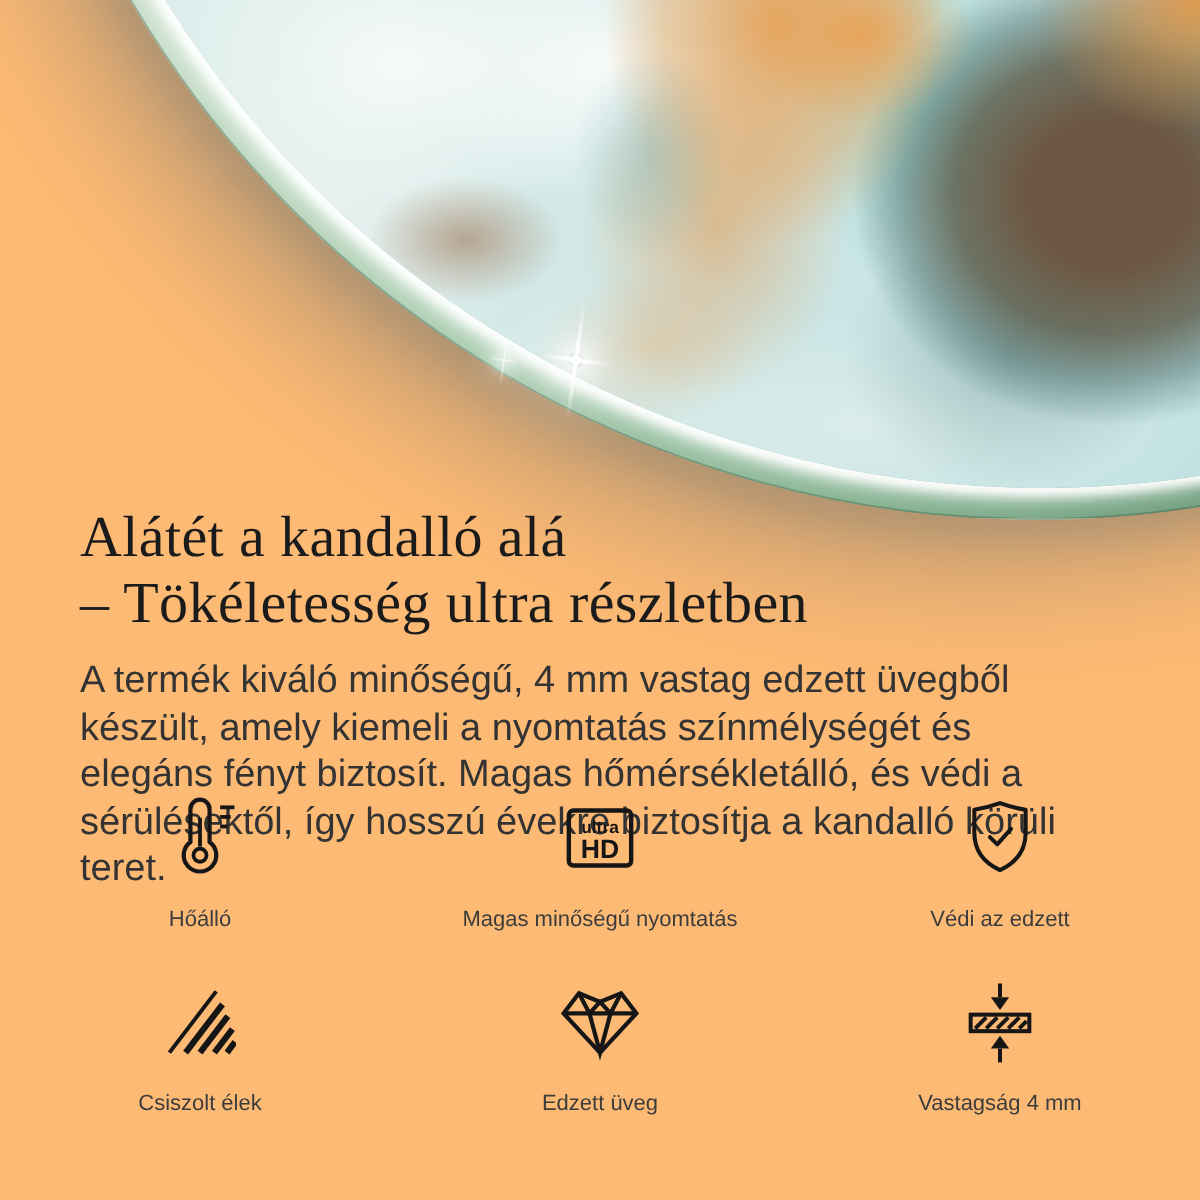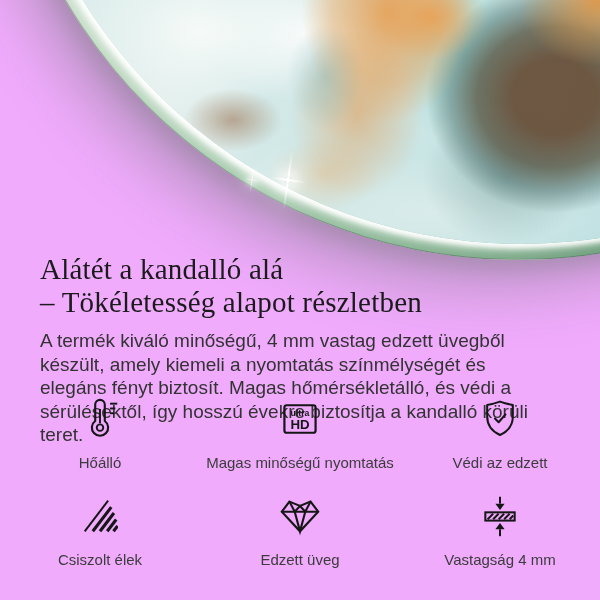--- a/index.html
+++ b/index.html
@@ -1,18 +1,18 @@
 <!DOCTYPE html>
 <html><head>
 <meta charset="utf-8">
 <style>
   html,body { margin:0; padding:0; background:#ffffff; }
   .page {
     position:relative; width:600px; height:600px; overflow:hidden;
-    background:#f0abfc; font-family:"Liberation Sans", sans-serif;
+    background:#fdba74; font-family:"Liberation Sans", sans-serif;
   }
 
   
   .hero { position:absolute; inset:0; }
 
   
   .disc-outer {
     position:absolute; left:-7px; top:-790px; width:1048px; height:1048px;
     border-radius:50%;
     background:linear-gradient(115deg,#d3e5d3 25%,#abceb2 45%,#8ab595 60%,#6d9c7c 75%,#568769 90%);
@@ -74,21 +74,21 @@
     font-size:19px; line-height:23.5px; color:#333333;
   }
 
   
   .features {
     position:absolute; left:0; top:396px; width:600px;
     display:grid; grid-template-columns:repeat(3,1fr); row-gap:22px;
   }
   .feature { display:flex; flex-direction:column; align-items:center; }
   .feature .iconbox { height:46px; display:flex; align-items:center; justify-content:center; }
-  .feature .label { margin-top:12px; font-size:15px; color:#3c3c3c; }
+  .feature .label { margin-top:12px; font-size:11px; color:#3c3c3c; }
   .icon-svg { stroke:#161616; fill:none; stroke-width:2.2; }
   .icon-svg .thick { stroke-width:3.4; }
   .icon-svg .thin  { stroke-width:2; }
   .icon-svg .solid { fill:#161616; stroke:none; }
   .icon-svg text   { fill:#161616; stroke:none; font-family:"Liberation Sans", sans-serif; font-weight:bold; }
 </style>
 </head>
 <body>
 
 <div class="page">
@@ -98,21 +98,21 @@
     <div class="disc-face"></div>
     <div class="sparkle main">
         <div class="core"></div>
       </div>
     <div class="sparkle small">
         <div class="core"></div>
       </div>
   </div>
 
   <h1 class="title"><span>Alátét a kandalló alá</span><br>
-    <span>– Tökéletesség alapot részletben</span>
+    <span>– Tökéletesség ultra részletben</span>
   </h1>
 
   <p class="desc">A termék kiváló minőségű, 4 mm vastag edzett üvegből készült, amely kiemeli a nyomtatás színmélységét és elegáns fényt biztosít. Magas hőmérsékletálló, és védi a sérülésektől, így hosszú évekre biztosítja a kandalló körüli teret.</p>
 
   <div class="features">
 
     <div class="feature">
       <div class="iconbox">
         <svg class="icon-svg" width="42" height="46" viewBox="0 0 40 48">
           <path d="M15 26.1 L15 9 A5 5 0 0 1 25 9 L25 26.1 A8.5 8.5 0 1 1 15 26.1 Z"></path>

